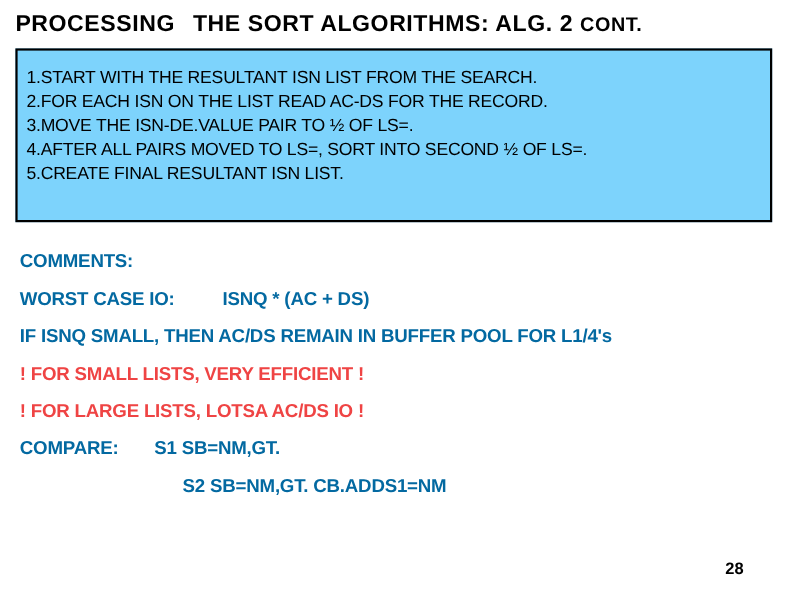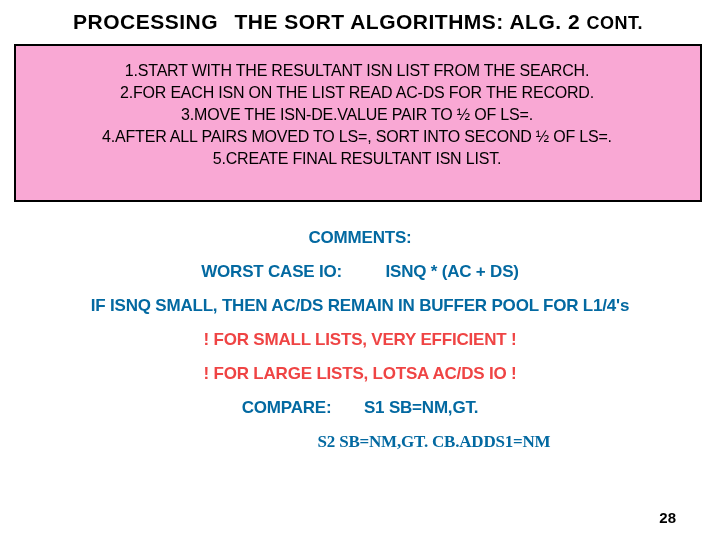--- a/index.html
+++ b/index.html
@@ -10,33 +10,32 @@
     background: #ffffff;
     font-family: Arial, "Helvetica Neue", Helvetica, sans-serif;
     overflow: hidden;
   }
   .slide {
     position: relative;
     width: 720px;
     height: 540px;
     box-sizing: border-box;
     padding: 10px 18px 0 14px;
-    text-align: center;
   }
   .title-line {
     font-size: 21px;
     font-weight: 700;
     color: #000;
     letter-spacing: 0.5px;
     margin-bottom: 10px;
   }
   .title-line .gap { display:inline-block; width:10px; }
   .title-cont { font-size: 18px; }
   .yellow-box {
-    background: #f9a8d4;
+    background: #7dd3fc;
     border: 2px solid #000;
     padding: 14px 10px 30px 8px;
     margin-bottom: 26px;
   }
   .yellow-box .step {
     font-size: 16px;
     line-height: 22px;
     color: #000;
     white-space: nowrap;
     font-stretch: condensed;
@@ -50,21 +49,21 @@
     font-weight: 700;
     color: #0369a1;
     margin-bottom: 14px;
     letter-spacing: -0.2px;
   }
   .comments-block .red {
     color: #ef4444;
   }
   .worst .label { display:inline-block; margin-right: 39px; }
   .compare .label { display:inline-block; margin-right: 28px; }
-  .s2line { padding-left: 148px; font-family: Liberation Serif, serif; }
+  .s2line { padding-left: 148px; }
   .page-num {
     position: absolute;
     right: 44px;
     bottom: 14px;
     font-size: 15px;
     color: #000;
     font-weight: bold;
   }
 </style>
 </head>

